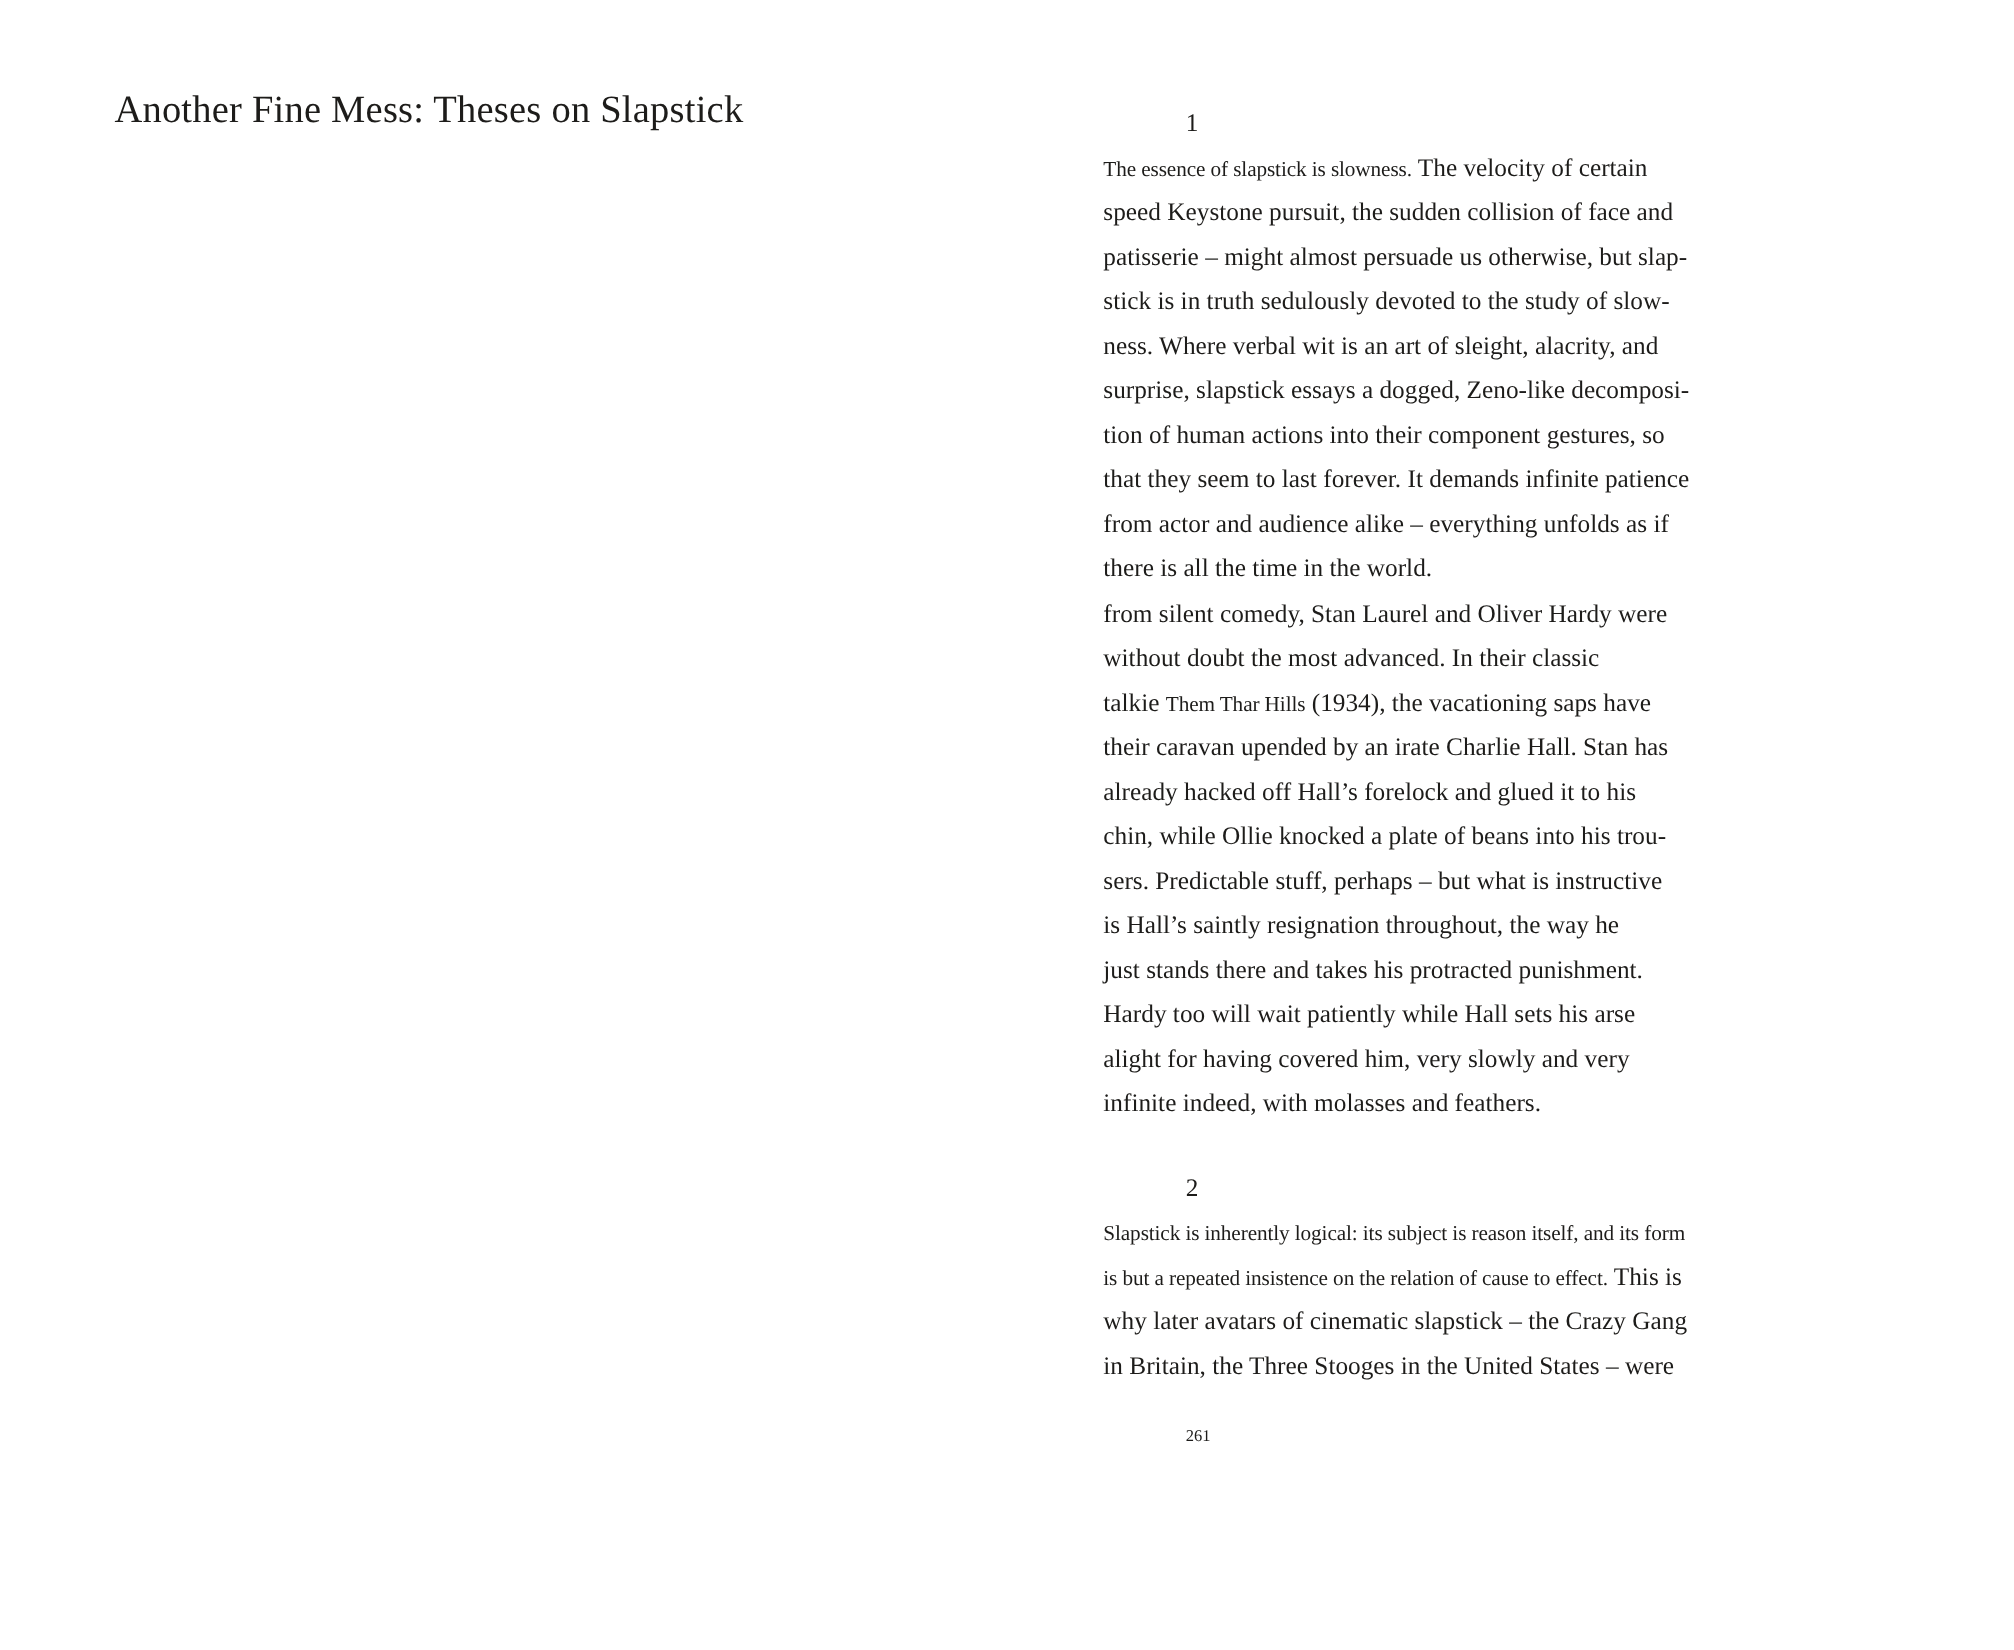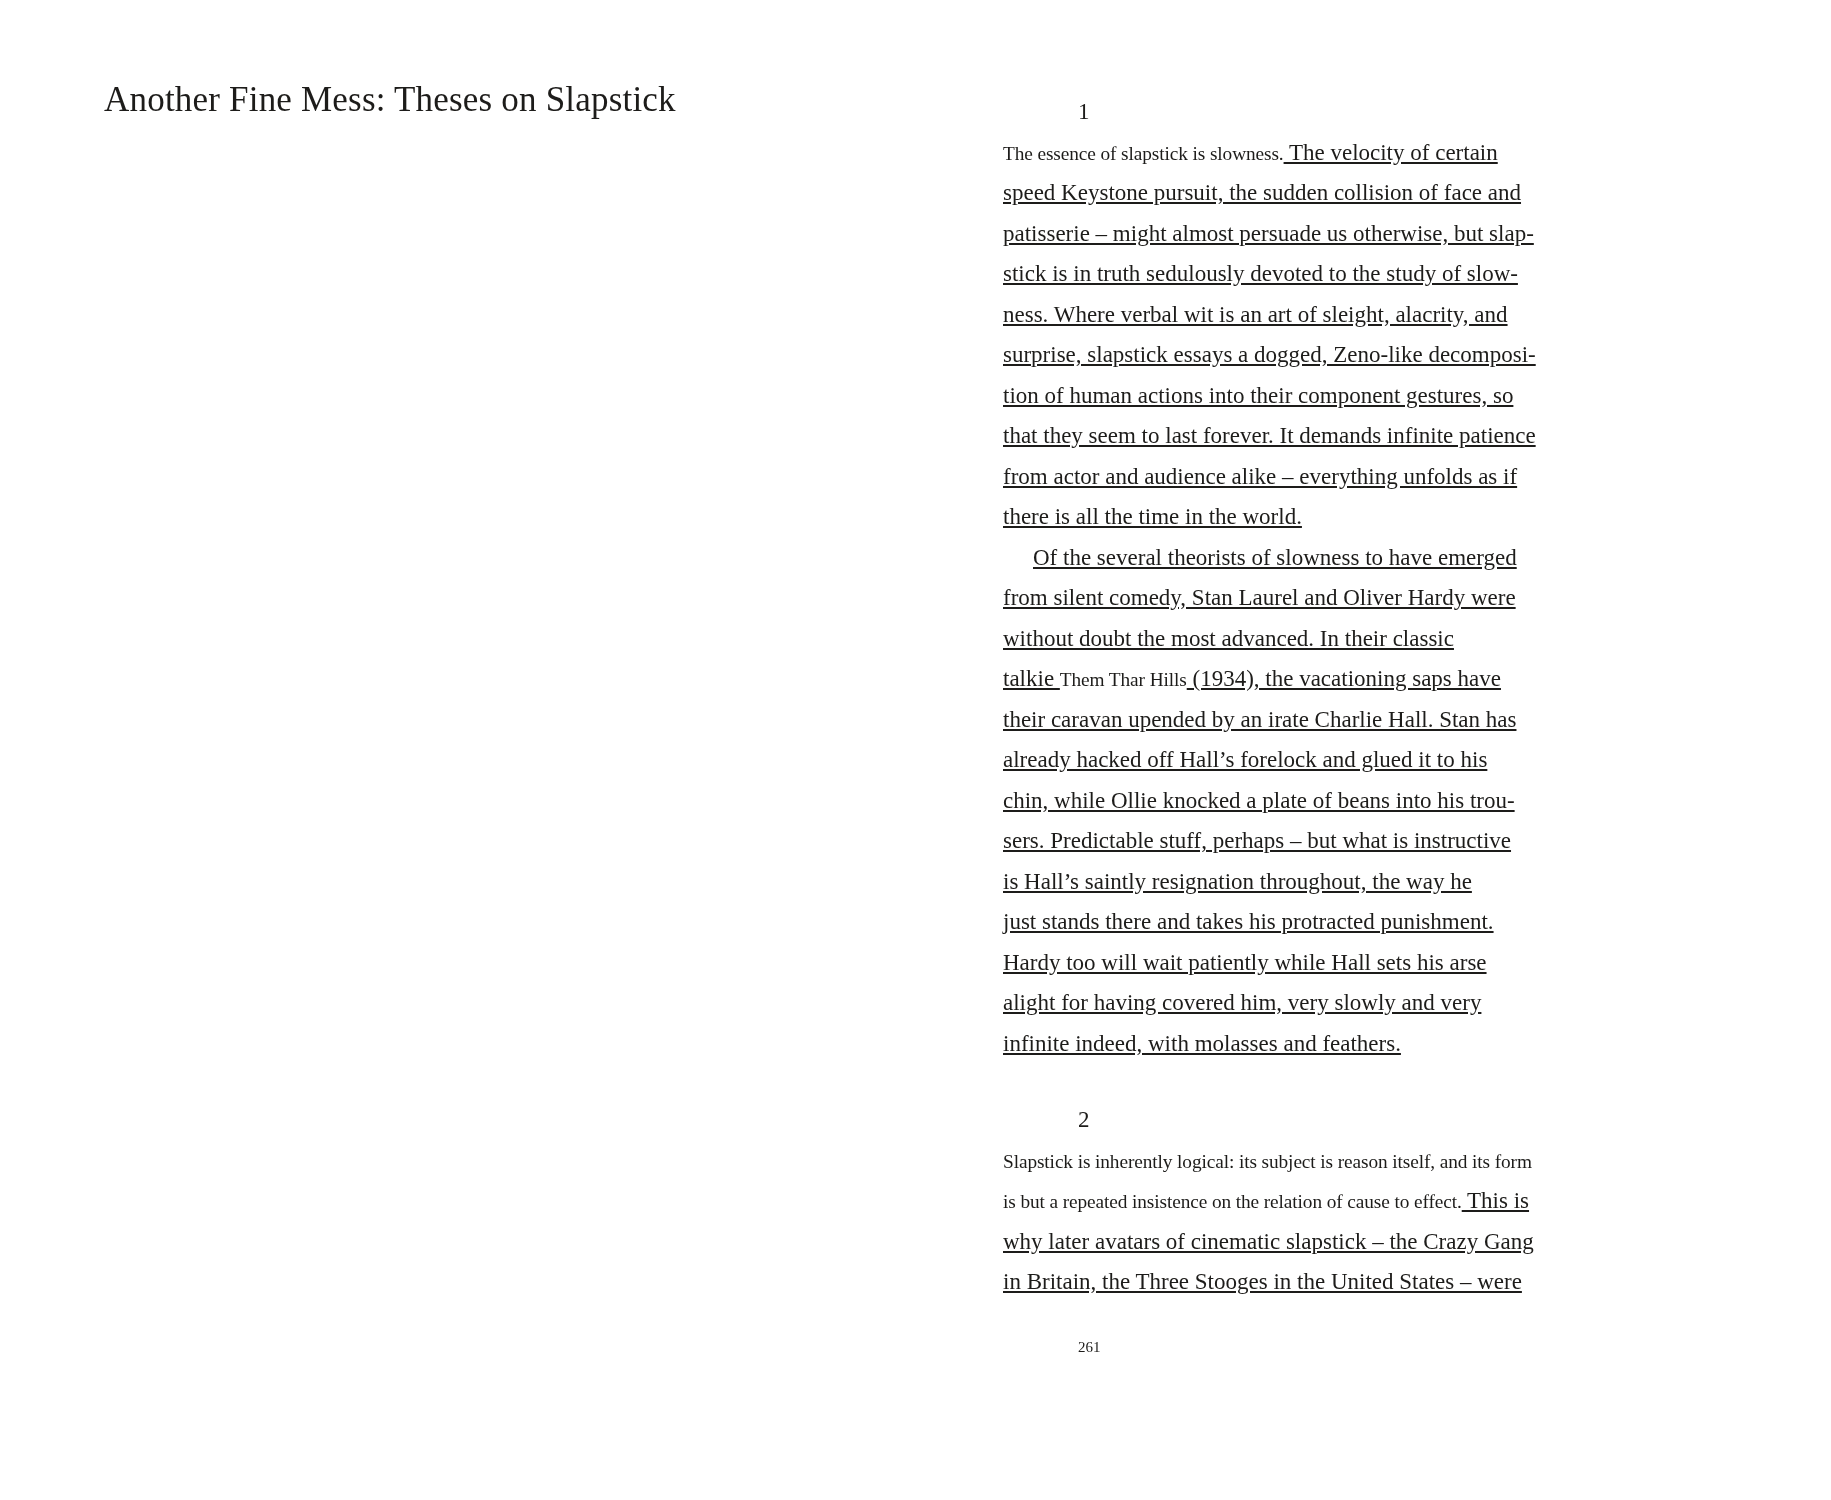--- a/index.html
+++ b/index.html
@@ -42,42 +42,41 @@
   }
   .line.indent { padding-left: 30px; }
   .spacer { height: 36px; }
   .folio {
     margin-left: 75px;
     height: 40.5px; line-height: 40.5px;
     font-size: 15px;
     margin-top: 24px;
   }
   .it { font-size: 0.84em; letter-spacing: -0.1px; }
-  .rm { font-style: normal; text-decoration: underline; }
+  .rm { font-style: normal; }
 </style>
 </head>
 <body>
 
 <div class="page">
   <h1 class="title">Another Fine Mess: Theses on Slapstick</h1>
 
   <div class="column">
     <div>
         <div class="secnum">1</div>
         <div class="line"><span class="it">The essence of slapstick is slowness.</span><span class="rm"> The velocity of certain</span></div>
         <div class="line"><span class="rm">speed Keystone pursuit, the sudden collision of face and</span></div>
         <div class="line"><span class="rm">patisserie – might almost persuade us otherwise, but slap-</span></div>
         <div class="line"><span class="rm">stick is in truth sedulously devoted to the study of slow-</span></div>
         <div class="line"><span class="rm">ness. Where verbal wit is an art of sleight, alacrity, and</span></div>
         <div class="line"><span class="rm">surprise, slapstick essays a dogged, Zeno-like decomposi-</span></div>
         <div class="line"><span class="rm">tion of human actions into their component gestures, so</span></div>
         <div class="line"><span class="rm">that they seem to last forever. It demands infinite patience</span></div>
         <div class="line"><span class="rm">from actor and audience alike – everything unfolds as if</span></div>
         <div class="line"><span class="rm">there is all the time in the world.</span></div>
-        <div class="line indent"><span class="rm">Of the several theorists of slowness to have emerged</span></div>
         <div class="line"><span class="rm">from silent comedy, Stan Laurel and Oliver Hardy were</span></div>
         <div class="line"><span class="rm">without doubt the most advanced. In their classic</span></div>
         <div class="line"><span class="rm">talkie </span><span class="it">Them Thar Hills</span><span class="rm"> (1934), the vacationing saps have</span></div>
         <div class="line"><span class="rm">their caravan upended by an irate Charlie Hall. Stan has</span></div>
         <div class="line"><span class="rm">already hacked off Hall’s forelock and glued it to his</span></div>
         <div class="line"><span class="rm">chin, while Ollie knocked a plate of beans into his trou-</span></div>
         <div class="line"><span class="rm">sers. Predictable stuff, perhaps – but what is instructive</span></div>
         <div class="line"><span class="rm">is Hall’s saintly resignation throughout, the way he</span></div>
         <div class="line"><span class="rm">just stands there and takes his protracted punishment.</span></div>
         <div class="line"><span class="rm">Hardy too will wait patiently while Hall sets his arse</span></div>

